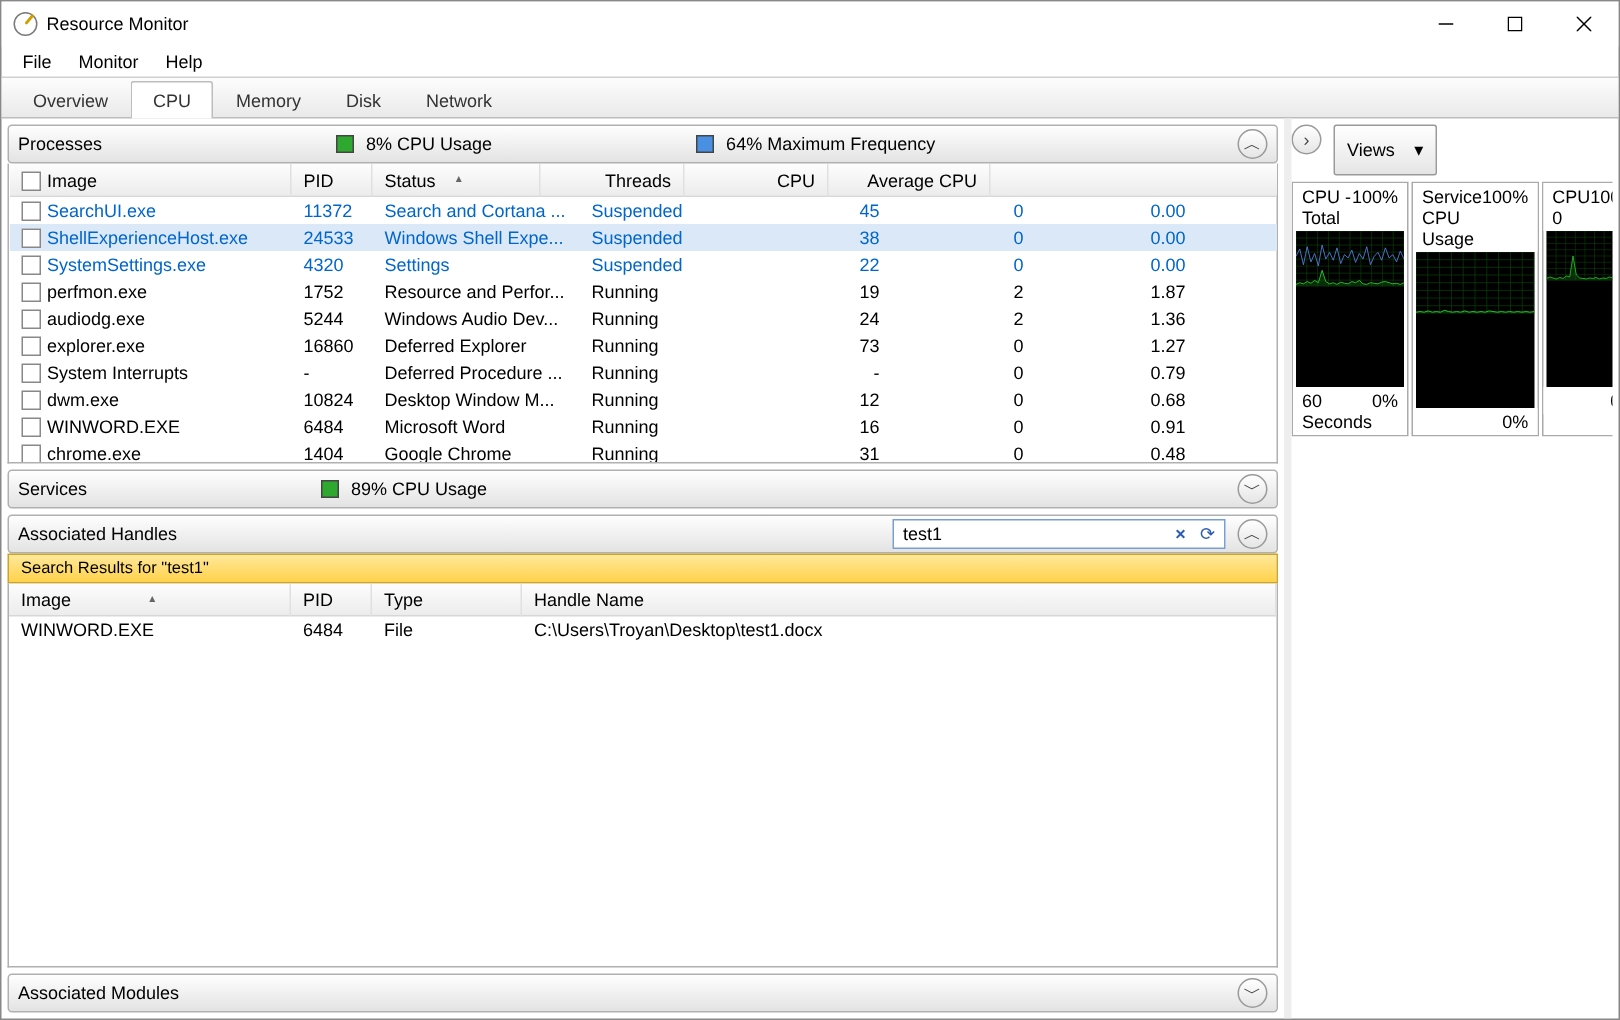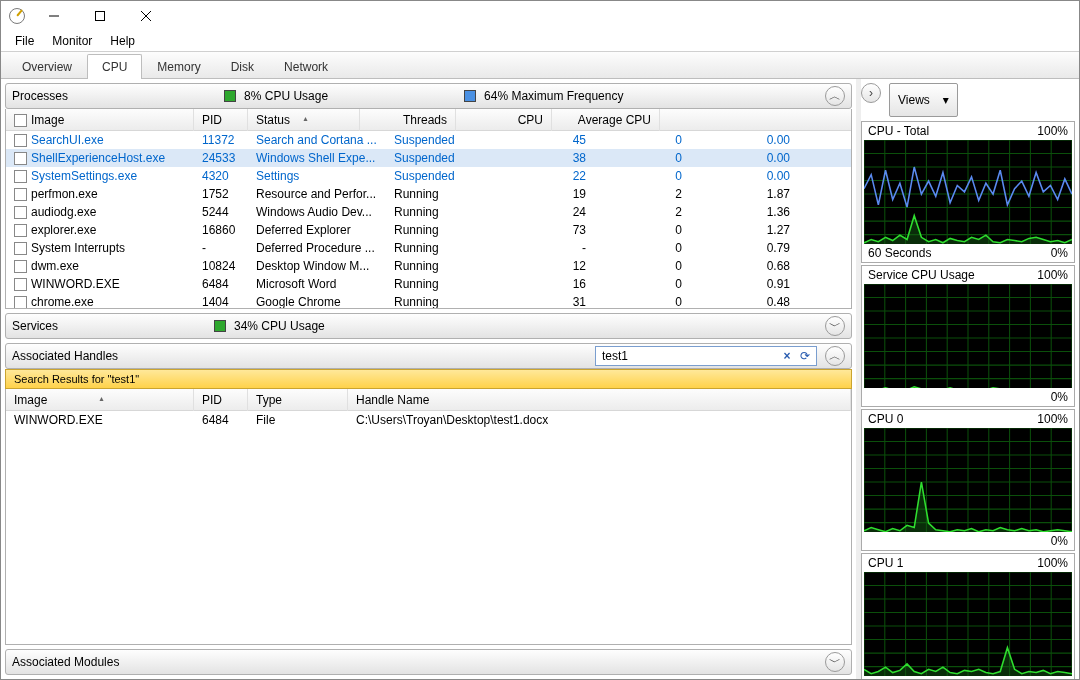--- a/index.html
+++ b/index.html
@@ -76,20 +76,21 @@
 
 
 .leftpane::-webkit-scrollbar, .tablewrap::-webkit-scrollbar, .rightpane::-webkit-scrollbar { width: 16px; }
 .leftpane::-webkit-scrollbar-thumb, .tablewrap::-webkit-scrollbar-thumb { background: #c0c0c0; border: 1px solid #a0a0a0; }
 </style>
 </head>
 <body>
 
 <div class="titlebar">
   <span class="appicon"></span>
+  <span class="title">Resource Monitor</span>
   <div class="wbtn">
       <svg width="10" height="10">
         <line x1="0" y1="5" x2="10" y2="5" stroke="#000"></line>
       </svg>
     </div>
   <div class="wbtn">
       <svg width="10" height="10">
         <rect x="0.5" y="0.5" width="9" height="9" fill="none" stroke="#000"></rect>
       </svg>
     </div>
@@ -263,21 +264,21 @@
               <div class="td right" style="width:108px">0.48</div>
             </div>
           </div>
       </div>
     </div>
 
     <div class="sectionbar">
       <span class="stitle">Services</span>
       <span style="width:140px"></span>
       <span class="chip green"></span>
-      <span>34% CPU Usage</span>
+      <span>89% CPU Usage</span>
       <span class="spacer"></span>
       <div class="chevbtn">
           <span>﹀</span>
         </div>
     </div>
 
     <div style="display:flex;flex-direction:column;flex:1;min-height:0;">
       <div class="sectionbar">
         <span class="stitle">Associated Handles</span>
         <span class="spacer"></span>
@@ -329,21 +330,21 @@
     <div class="rtop">
       <div class="chevbtn" style="border-radius:50%;">
           <span>›</span>
         </div>
       <span class="spacer"></span>
       <div class="viewsbtn">
         <span>Views</span>
         <span class="dd">▾</span>
       </div>
     </div>
-    <div id="charts" style="display:flex;flex-direction:column;gap:2px;overflow:hidden;">
+    <div id="charts" style="display:flex;flex-direction:row;gap:2px;overflow:hidden;">
         <div class="chartbox">
           <div class="charthdr">
             <span>CPU - Total</span>
             <span>100%</span>
           </div>
           <div class="chart">
             <svg viewBox="0 0 200 104" preserveAspectRatio="none">
               <g class="gridlines">
                 <line x1="0" y1="0" x2="0" y2="104"></line>
                 <line x1="20" y1="0" x2="20" y2="104"></line>

